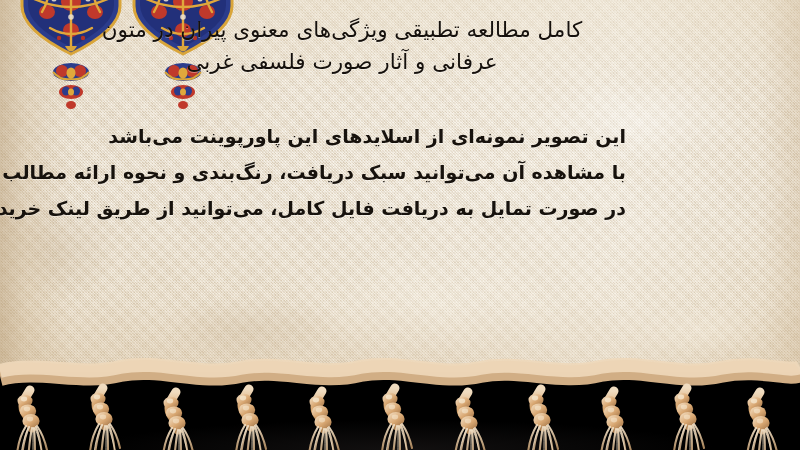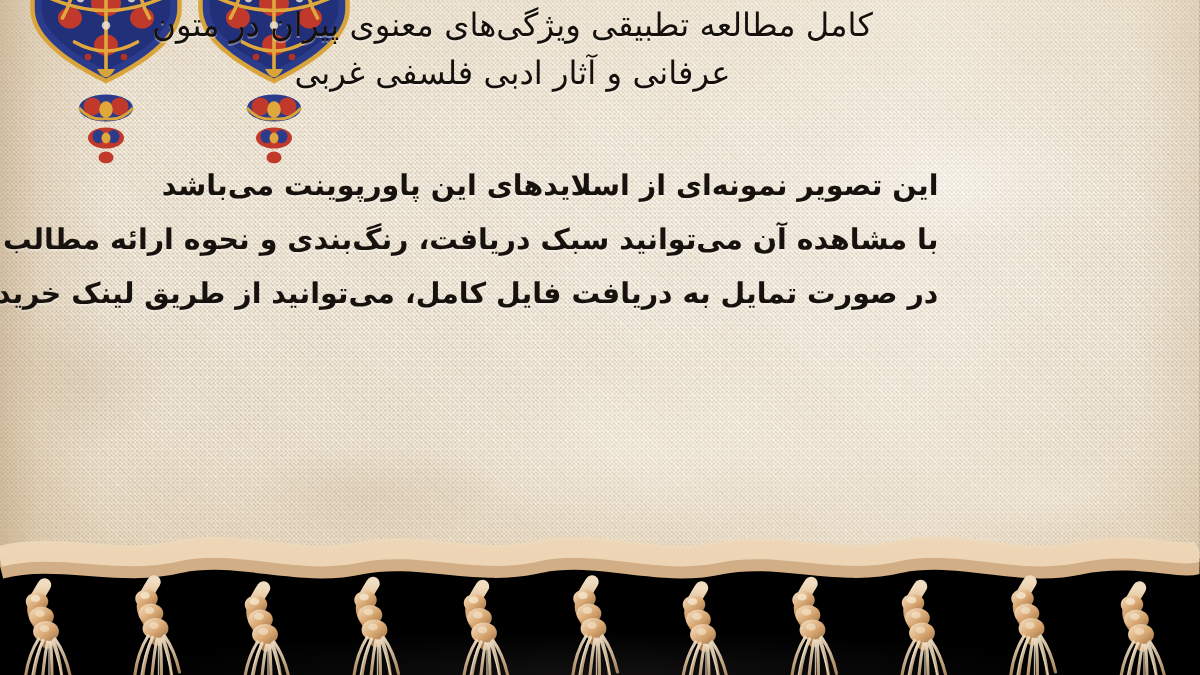--- a/index.html
+++ b/index.html
@@ -72,21 +72,21 @@
     pointer-events:none;
   }
 
   
   .ornament { position:absolute; top:-46px; }
   .ornament.left  { left:16px; }
   .ornament.right { left:128px; }
 
   
   .text-layer {
-    position:absolute; left:0; top:0;
+    position:absolute; left:0; top:12px;
     width:640px; height:378px;
     direction:rtl;
   }
 
   .title {
     position:absolute;
     top:2px; right:18px;
     width:560px;
     text-align:center;
     color:#15100c;
@@ -258,21 +258,21 @@
       <g transform="translate(55,151)">
         <ellipse cx="0" cy="0" rx="5" ry="4" fill="#c0392b"></ellipse>
       </g>
     </svg>
   </div>
 
   <div class="text-layer">
 
     <div class="title">
       <span class="ln ln1">کامل مطالعه تطبیقی ویژگی‌های معنوی پیران در متون</span>
-      <span class="ln ln2">عرفانی و آثار ادبی فلسفی غربی</span>
+      <span class="ln ln2">عرفانی و آثار صورت فلسفی غربی</span>
     </div>
 
     <div class="body">
       <span class="ln">این تصویر نمونه‌ای از اسلایدهای این پاورپوینت می‌باشد</span>
       <span class="ln">با مشاهده آن می‌توانید سبک دریافت، رنگ‌بندی و نحوه ارائه مطالب را بررسی نمایید</span>
       <span class="ln">در صورت تمایل به دریافت فایل کامل، می‌توانید از طریق لینک خرید بندی فرمایید</span>
     </div>
 
   </div>
 

